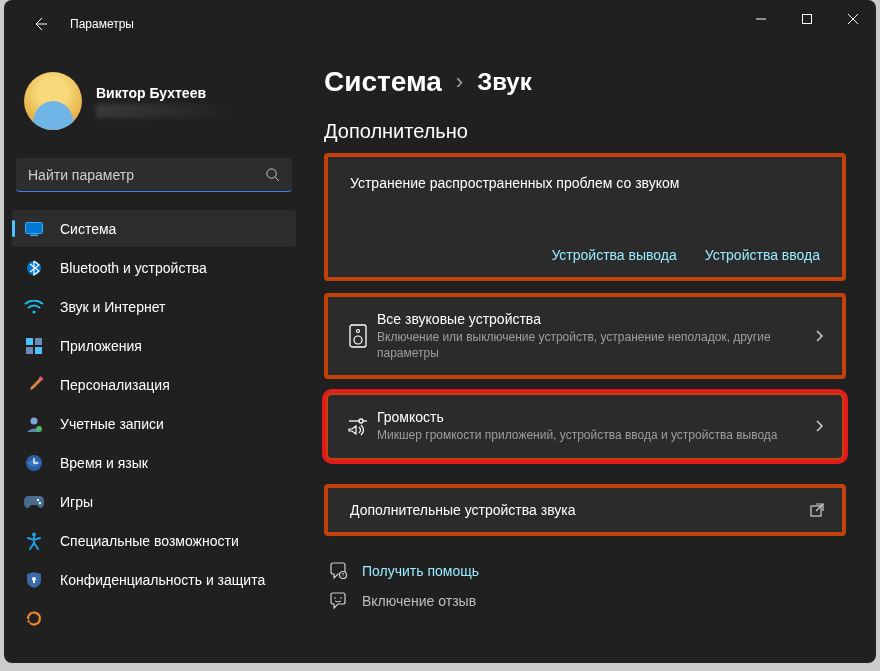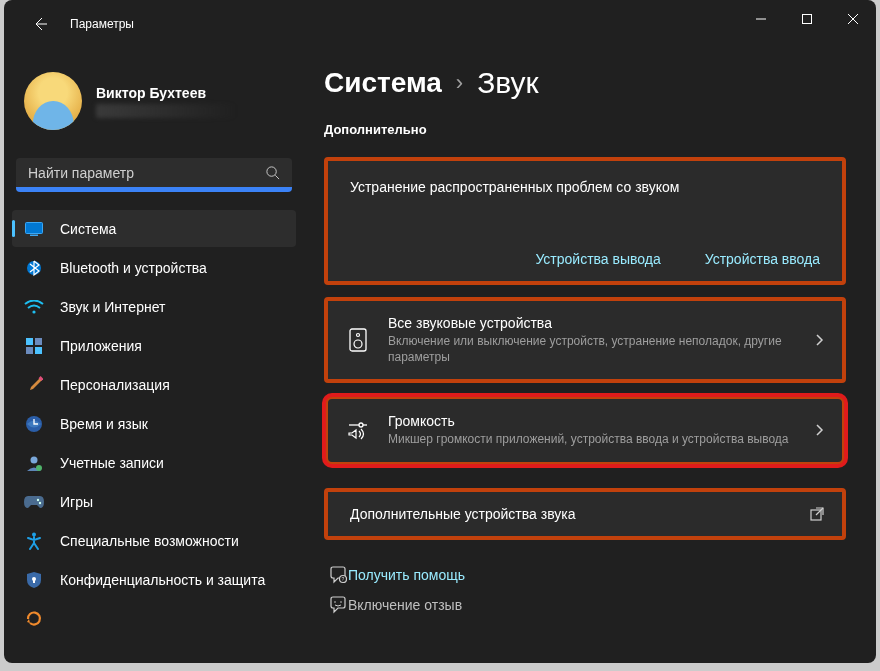--- a/index.html
+++ b/index.html
@@ -68,21 +68,21 @@
     font-size: 12px; color: #5a5a5a;
     width: 140px; height: 14px;
     background: linear-gradient(to right, #3a3a3a, rgba(58,58,58,0));
     border-radius: 2px; margin-top: 3px;
     filter: blur(2px);
   }
   .search {
     margin: 18px 8px 12px 8px;
     height: 34px;
     background: #2d2d2d;
-    border-bottom: 5px solid #3b82f6;
+    border-bottom: 1px solid #3b82f6;
     border-radius: 4px;
     display: flex; align-items: center;
     padding: 0 12px;
   }
   .search input {
     flex: 1; background: transparent; border: none; outline: none;
     color: #cfcfcf; font-size: 14px;
   }
   .search input::placeholder { color: #cfcfcf; }
   .search-icon { color: #cfcfcf; }
@@ -114,66 +114,66 @@
   .content {
     flex: 1; padding: 18px 30px 0 12px;
     overflow-y: auto;
   }
   .breadcrumb {
     display: flex; align-items: center; gap: 14px;
     margin-bottom: 22px;
   }
   .bc-parent { font-size: 28px; font-weight: 600; color: #ffffff; cursor: pointer; }
   .bc-sep { font-size: 22px; color: #a0a0a0; }
-  .bc-cur { font-size: 30px; font-weight: 400; }
-
-  .section-head { font-size: 13px; font-weight: 700; margin-bottom: 20px; }
+  .bc-cur { font-size: 24px; font-weight: 700; }
+
+  .section-head { font-size: 20px; font-weight: 400; margin-bottom: 10px; }
 
   .card {
     background: #2b2b2b;
     border: 4px solid #c2410c;
     border-radius: 4px;
     margin-bottom: 4px;
   }
   .card-trouble {
     padding: 18px 22px 14px 22px;
   }
   .trouble-title { font-size: 14px; }
   .trouble-links {
-    display: flex; justify-content: flex-end; gap: 44px;
+    display: flex; justify-content: flex-end; gap: 28px;
     margin-top: 56px;
     font-size: 14px;
   }
   .link { color: #99ebff; cursor: pointer; }
 
   .tile {
     display: flex; align-items: center;
     padding: 14px 18px 14px 18px;
-    gap: 18px;
+    gap: 7px;
     cursor: pointer;
     margin-top: 12px;
   }
   .tile-icon {
     width: 24px; display: flex; align-items: center; justify-content: center;
     flex-shrink: 0; color: #ffffff;
   }
   .tile-body { flex: 1; }
   .tile-title { font-size: 14px; }
   .tile-sub { font-size: 12px; color: #9e9e9e; margin-top: 2px; line-height: 1.35; }
   .tile-chev { color: #cfcfcf; flex-shrink: 0; }
 
   .highlighted {
     outline: 4px solid #e11b1b;
     outline-offset: -2px;
     border-radius: 8px;
   }
 
   .footer-links { margin-top: 20px; }
   .foot-row {
-    display: flex; align-items: center; 
+    display: flex; align-items: center; gap: 14px;
     padding: 6px 4px; font-size: 14px;
   }
   .foot-icon { width: 20px; display:flex; align-items:center; justify-content:center; }
   .foot-link { color: #99ebff; cursor: pointer; }
   .foot-txt { color: #bfbfbf; }
 
   svg { display: block; }
 </style>
 </head>
 <body>
@@ -273,36 +273,36 @@
               <svg width="18" height="18" viewBox="0 0 18 18">
                 <path d="M15 2 L17 4 L8 13 L5 14 L6 11 Z" fill="#d58b3e"></path>
                 <rect x="14" y="1" width="4" height="3" transform="rotate(45 16 2.5)" fill="#e04f7a"></rect>
               </svg>
             </span>
             <span class="nav-label">Персонализация</span>
           </div>
           <div class="nav-item">
             <span class="nav-icon">
               <svg width="18" height="18" viewBox="0 0 18 18">
+                <circle cx="9" cy="6" r="3.5" fill="#7aa7d9"></circle>
+                <path d="M2 17 Q9 10 16 17 Z" fill="#5e86b8"></path>
+                <circle cx="14" cy="14" r="3" fill="#4fb36a"></circle>
+              </svg>
+            </span>
+            <span class="nav-label">Учетные записи</span>
+          </div>
+          <div class="nav-item">
+            <span class="nav-icon">
+              <svg width="18" height="18" viewBox="0 0 18 18">
                 <circle cx="9" cy="9" r="8" fill="#2b5ea8"></circle>
                 <path d="M2 9 Q9 2 16 9 Q9 16 2 9" fill="#3f7abf"></path>
                 <path d="M9 4 V9 H13" stroke="#fff" fill="none" stroke-width="1.3"></path>
               </svg>
             </span>
             <span class="nav-label">Время и язык</span>
-          </div>
-          <div class="nav-item">
-            <span class="nav-icon">
-              <svg width="18" height="18" viewBox="0 0 18 18">
-                <circle cx="9" cy="6" r="3.5" fill="#7aa7d9"></circle>
-                <path d="M2 17 Q9 10 16 17 Z" fill="#5e86b8"></path>
-                <circle cx="14" cy="14" r="3" fill="#4fb36a"></circle>
-              </svg>
-            </span>
-            <span class="nav-label">Учетные записи</span>
           </div>
           <div class="nav-item">
             <span class="nav-icon">
               <svg width="20" height="14" viewBox="0 0 20 14">
                 <path d="M4 1 H16 Q20 1 20 7 Q20 13 16 13 L13 10 H7 L4 13 Q0 13 0 7 Q0 1 4 1 Z" fill="#4a6b8f"></path>
                 <circle cx="14" cy="5" r="1.2" fill="#cfe"></circle>
                 <circle cx="16" cy="8" r="1.2" fill="#cfe"></circle>
               </svg>
             </span>
             <span class="nav-label">Игры</span>

